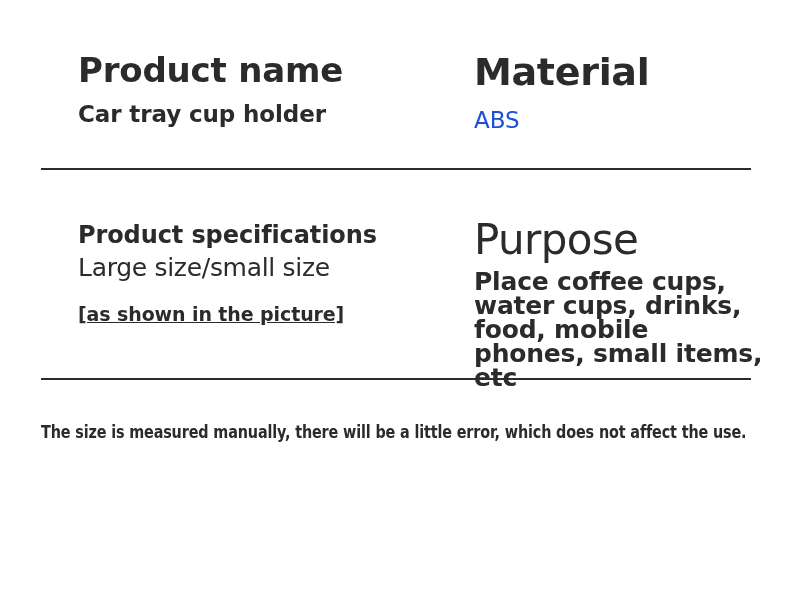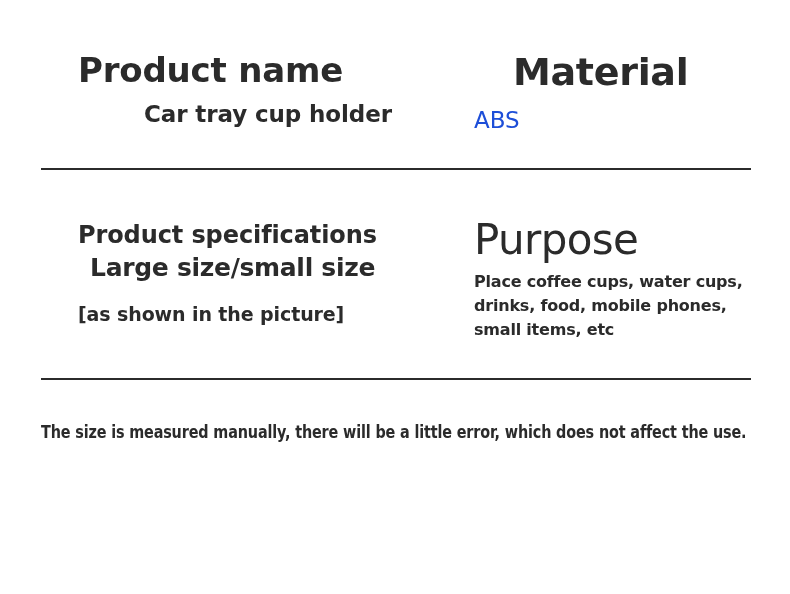--- a/index.html
+++ b/index.html
@@ -45,30 +45,28 @@
     font-weight: bold;
     line-height: 44px;
     letter-spacing: -0.2px;
     margin: 0;
     white-space: nowrap;
   }
   .heading-xl.material {
     font-size: 38px;
     line-height: 48px;
     letter-spacing: -0.3px;
-    margin-left: 39px;
   }
   .value-strong {
     font-size: 23px;
     font-weight: bold;
     line-height: 32px;
     margin: 6px 0 0 0;
     letter-spacing: -0.1px;
     white-space: nowrap;
-    text-align: center;
   }
   .value-light {
     font-size: 23px;
     font-weight: normal;
     line-height: 32px;
     margin: 8px 0 0 0;
     color: #1d4ed8;
     white-space: nowrap;
   }
 
@@ -89,45 +87,46 @@
   .label-sm {
     font-size: 24px;
     font-weight: bold;
     line-height: 26px;
     margin: 0;
     letter-spacing: -0.1px;
     white-space: nowrap;
   }
   .value-lg {
     font-size: 25px;
-    font-weight: bold;
+    font-weight: normal;
     line-height: 34px;
-    margin: 3px 0 0 12px;
+    margin: 3px 0 0 0;
     letter-spacing: -0.3px;
     white-space: nowrap;
   }
   .note-inline {
     font-size: 19px;
     font-weight: bold;
     line-height: 26px;
     margin: 16px 0 0 0;
     letter-spacing: -0.1px;
     white-space: nowrap;
+    text-decoration: underline;
   }
 
   .heading-purpose {
     font-size: 42px;
     font-weight: normal;
     line-height: 48px;
     margin: -6px 0 0 0;
     letter-spacing: -0.6px;
     white-space: nowrap;
   }
   .purpose-text {
-    font-size: 16px;
+    font-size: 25px;
     font-weight: bold;
     line-height: 24px;
     margin: 6px 0 0 0;
     width: 290px;
     letter-spacing: -0.2px;
   }
 
   
   #footer-note {
     position: absolute;

